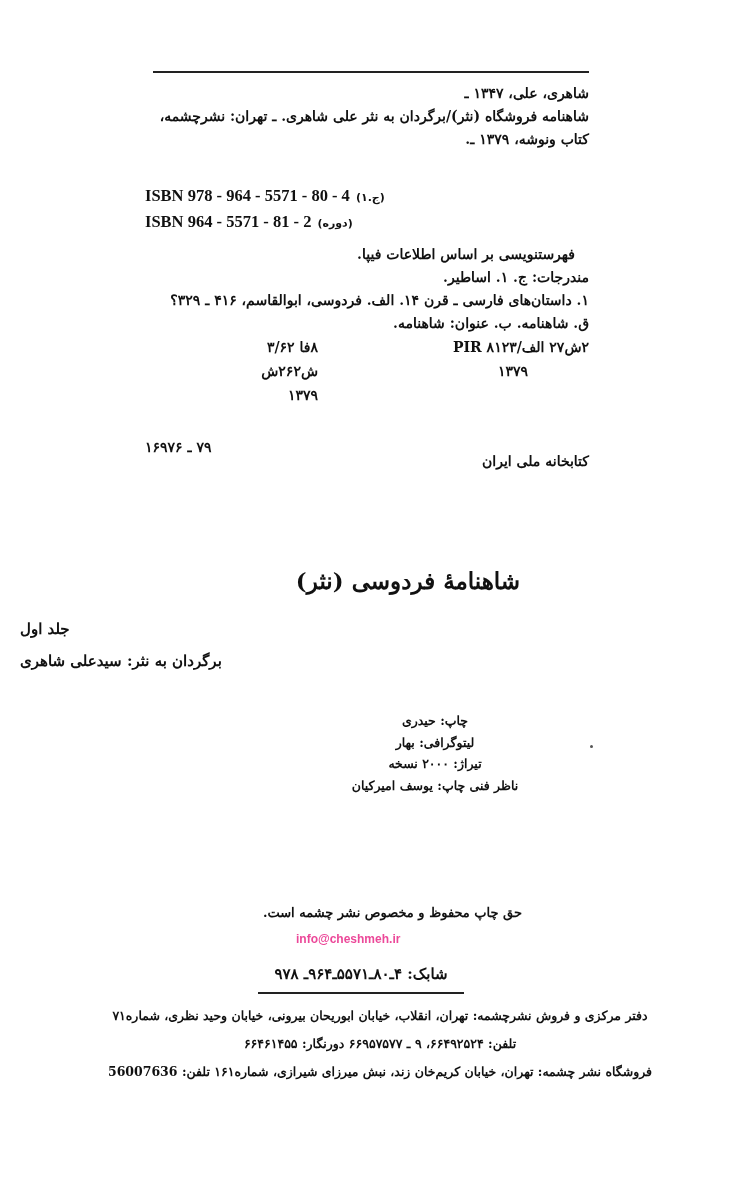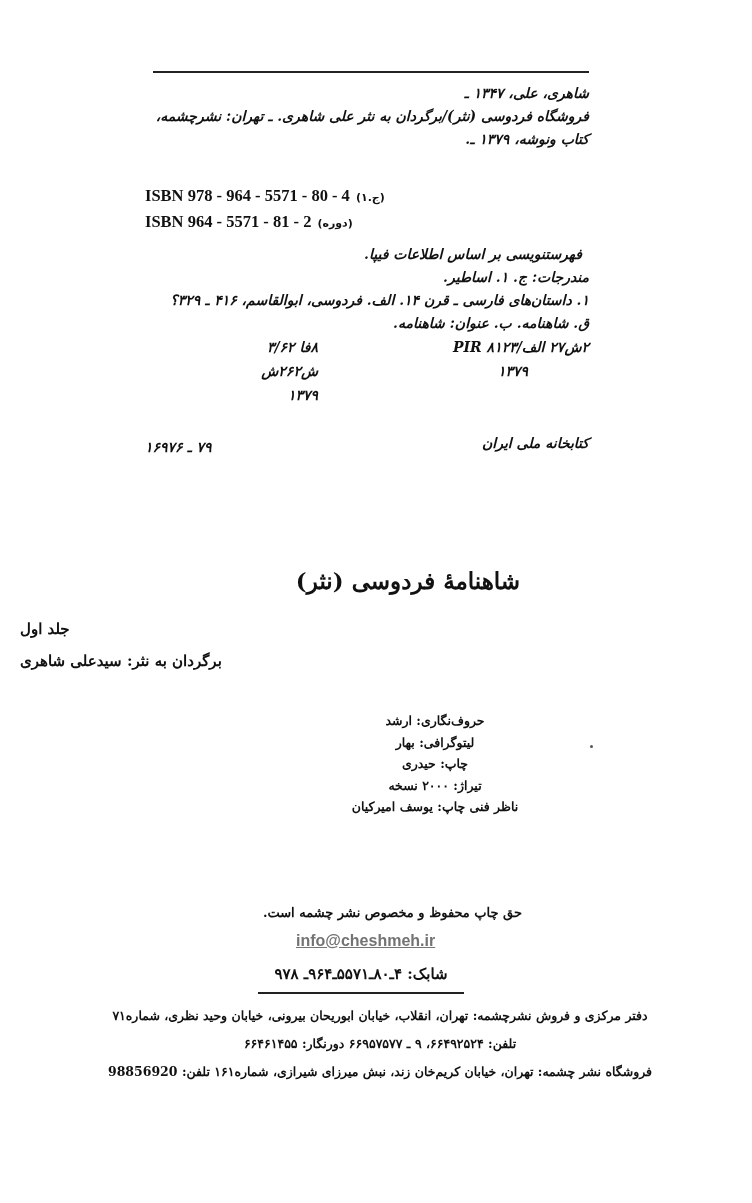--- a/index.html
+++ b/index.html
@@ -4,74 +4,73 @@
 <style>
   html, body { margin: 0; padding: 0; }
   body {
     width: 752px; height: 1203px; background: #ffffff; position: relative;
     font-family: "DejaVu Serif", serif; color: #111; overflow: hidden;
   }
   .abs { position: absolute; }
   .rtl { direction: rtl; unicode-bidi: embed; }
   .b { font-weight: bold; }
   .top-rule { left: 153px; top: 71px; width: 436px; height: 2px; background: #222; }
-  .cip-line { font-size: 14px; line-height: 23px; white-space: nowrap; font-style: italic; }
+  .cip-line { font-size: 14px; line-height: 23px; white-space: nowrap; }
   .isbn { font-family: "Liberation Serif", serif; font-weight: bold; font-size: 16.5px; left: 145px; white-space: nowrap; }
   .isbn .tag { font-family: "DejaVu Sans", sans-serif; font-size: 11px; font-weight: bold; margin-left: 6px; }
   .title { font-size: 23px; font-weight: bold; width: 752px; text-align: center; top: 567px; left: 0; margin-left: 32px; }
   .centered { left: 0; width: 752px; text-align: left; font-weight: bold; margin-left: 20px; }
   .credits { font-size: 12.5px; line-height: 21.5px; left: 270px; width: 330px; text-align: center; font-weight: bold; }
-  .link { font-family: "Liberation Sans", sans-serif; font-weight: bold; font-size: 16px; text-decoration: underline; color: #737373; }
+  .link { font-family: "Liberation Sans", sans-serif; font-weight: bold; font-size: 12px; color: #ec4899; }
   .shabak-rule { left: 258px; top: 992px; width: 206px; height: 2px; background: #222; }
   .addr { font-size: 12.5px; font-weight: bold; left: 60px; width: 640px; text-align: center; white-space: nowrap; }
   .dot { left: 590px; top: 745px; width: 3px; height: 3px; border-radius: 50%; background: #555; }
 </style>
 </head>
 <body>
 
 <div class="abs top-rule"></div>
 
 <div class="abs rtl cip-line b" style="right:163px; top:82px;">شاهری، علی، ۱۳۴۷ ـ</div>
-<div class="abs rtl cip-line b" style="right:163px; top:105px;">فروشگاه فردوسی (نثر)/برگردان به نثر علی شاهری. ـ تهران: نشرچشمه،</div>
+<div class="abs rtl cip-line b" style="right:163px; top:105px;">شاهنامه فروشگاه (نثر)/برگردان به نثر علی شاهری. ـ تهران: نشرچشمه،</div>
 <div class="abs rtl cip-line b" style="right:163px; top:128px;">کتاب ونوشه، ۱۳۷۹ ـ.</div>
 
 <div class="abs isbn" style="top:186px;">
   <span>ISBN 978 - 964 - 5571 - 80 - 4</span><span class="tag rtl">(ج.۱)</span>
 </div>
 <div class="abs isbn" style="top:212px;">
   <span>ISBN 964 - 5571 - 81 - 2</span><span class="tag rtl">(دوره)</span>
 </div>
 
-<div class="abs rtl cip-line b" style="right:170px; top:243px;text-align:right;">فهرستنویسی بر اساس اطلاعات فیپا.</div>
+<div class="abs rtl cip-line b" style="right:177px; top:243px;text-align:right;">فهرستنویسی بر اساس اطلاعات فیپا.</div>
 <div class="abs rtl cip-line b" style="right:163px; top:266px;">مندرجات: ج. ۱. اساطیر.</div>
 <div class="abs rtl cip-line b" style="right:163px; top:289px;">۱. داستان‌های فارسی ـ قرن ۱۴. الف. فردوسی، ابوالقاسم، ۴۱۶ ـ ۳۲۹؟</div>
 <div class="abs rtl cip-line b" style="right:163px; top:312px;">ق. شاهنامه. ب. عنوان: شاهنامه.</div>
 
 <div class="abs rtl cip-line b" style="right:163px; top:336px;">۲ش۲۷ الف/۸۱۲۳ PIR</div>
 <div class="abs rtl cip-line b" style="right:224px; top:360px;">۱۳۷۹</div>
 <div class="abs rtl cip-line b" style="right:434px; top:336px;">۸فا ۳/۶۲</div>
 <div class="abs rtl cip-line b" style="right:434px; top:360px;">ش۲۶۲ش</div>
 <div class="abs rtl cip-line b" style="right:434px; top:384px;">۱۳۷۹</div>
 
-<div class="abs rtl cip-line b" style="right:163px; top:432px;">کتابخانه ملی ایران</div>
+<div class="abs rtl cip-line b" style="right:163px; top:450px;">کتابخانه ملی ایران</div>
 <div class="abs rtl cip-line b" style="left:145px; top:436px;">۷۹ ـ ۱۶۹۷۶</div>
 
 <div class="abs rtl title">شاهنامهٔ فردوسی (نثر)</div>
 <div class="abs rtl centered" style="top:620px; font-size:15px;">جلد اول</div>
 <div class="abs rtl centered" style="top:652px; font-size:15px;">برگردان به نثر: سیدعلی شاهری</div>
 
 <div class="abs rtl credits" style="top:710px;">
-  <div>حروف‌نگاری: ارشد</div>
+  <div>چاپ: حیدری</div>
   <div>لیتوگرافی: بهار</div>
-  <div>چاپ: حیدری</div>
   <div>تیراژ: ۲۰۰۰ نسخه</div>
   <div>ناظر فنی چاپ: یوسف امیرکیان</div>
 </div>
 <div class="abs dot"></div>
 
 <div class="abs rtl b" style="right:230px; top:905px; font-size:13px;">حق چاپ محفوظ و مخصوص نشر چشمه است.</div>
 <a class="abs link" style="left:296px; top:932px;">info@cheshmeh.ir</a>
 <div class="abs rtl b" style="left:258px; top:965px; width:206px; text-align:center; font-size:15px; white-space:nowrap;">شابک: ۴ـ۸۰ـ۵۵۷۱ـ۹۶۴ـ ۹۷۸</div>
 <div class="abs shabak-rule"></div>
 
 <div class="abs rtl addr" style="top:1008px;">دفتر مرکزی و فروش نشرچشمه: تهران، انقلاب، خیابان ابوریحان بیرونی، خیابان وحید نظری، شماره۷۱</div>
 <div class="abs rtl addr" style="top:1036px;">تلفن: ۶۶۴۹۲۵۲۴، ۹ ـ ۶۶۹۵۷۵۷۷ دورنگار: ۶۶۴۶۱۴۵۵</div>
-<div class="abs rtl addr" style="top:1064px;">فروشگاه نشر چشمه: تهران، خیابان کریم‌خان زند، نبش میرزای شیرازی، شماره۱۶۱ تلفن: 98856920</div>
+<div class="abs rtl addr" style="top:1064px;">فروشگاه نشر چشمه: تهران، خیابان کریم‌خان زند، نبش میرزای شیرازی، شماره۱۶۱ تلفن: 56007636</div>
 
 </body></html>

